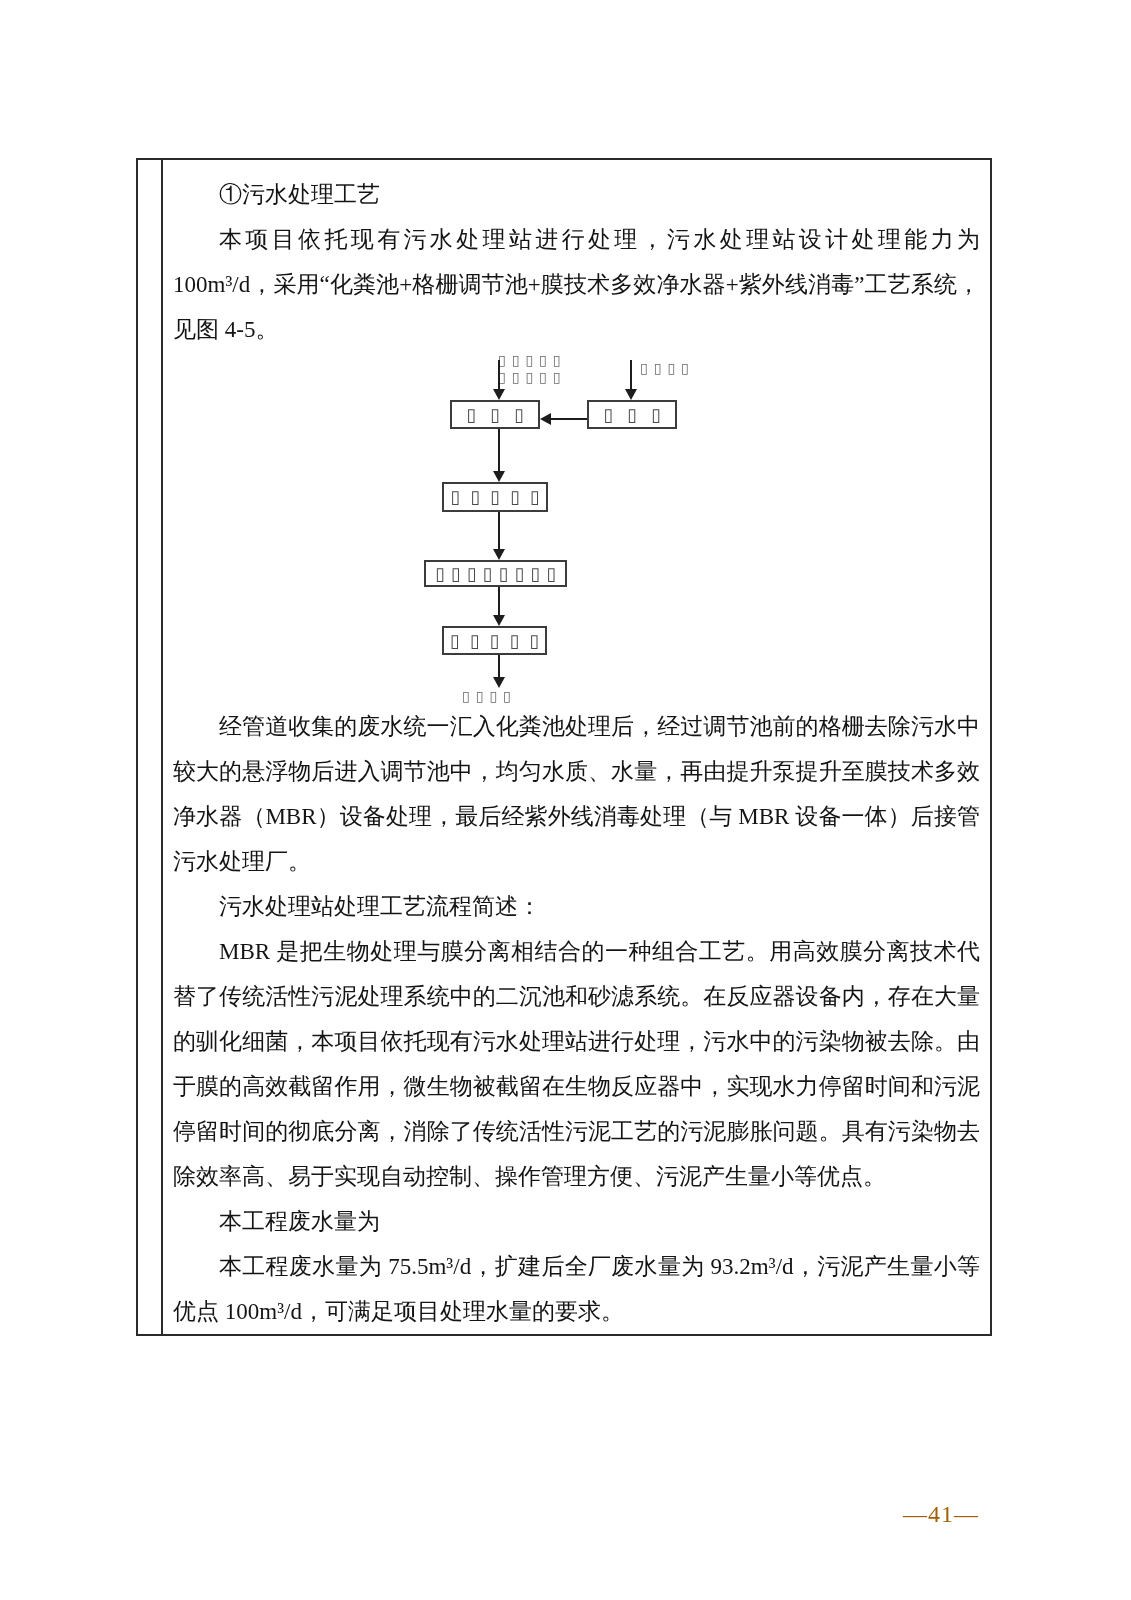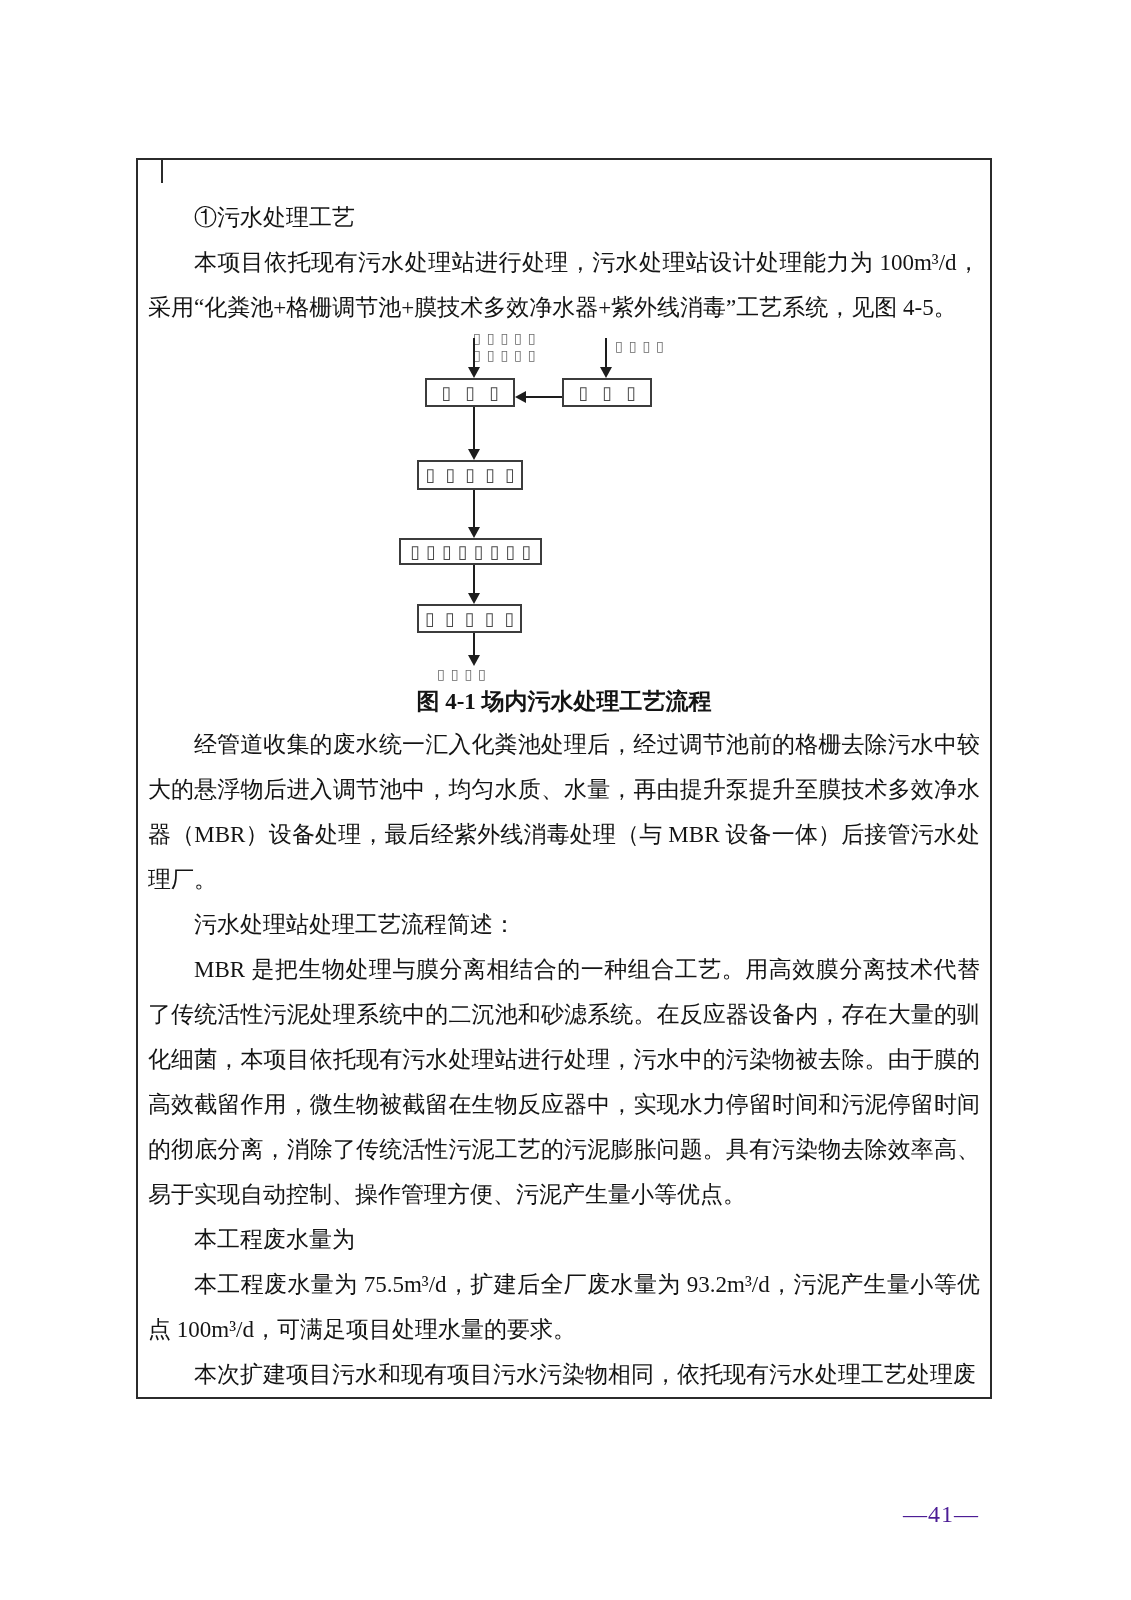--- a/index.html
+++ b/index.html
@@ -9,21 +9,20 @@
     background:#ffffff;
     font-family:"Liberation Serif","DejaVu Serif",serif;
     color:#141414;
     overflow:hidden;
   }
   .sheet-table {
     position:absolute; left:136px; top:158px; width:856px;
     border:2px solid #2b2b2b;
     box-sizing:border-box;
     display:flex;
-    flex-direction:column;
   }
   .stub-col {
     width:23px; flex:0 0 23px;
     border-right:2px solid #2b2b2b;
   }
   .content-col {
     flex:1 1 auto;
     box-sizing:border-box;
     padding:12px 10px 0 10px;
     font-size:23px; line-height:45px;
@@ -65,21 +64,21 @@
 
   .caption {
     margin-top:6px;
     text-align:center; text-indent:0;
     font-weight:bold; font-size:23px; line-height:40px;
   }
   .after-caption { margin-top:30px; }
 
   .page-number {
     position:absolute; left:903px; top:1500px;
-    font-size:24px; line-height:28px; color:#4c1d95;
+    font-size:24px; line-height:28px; color:#a16207;
     letter-spacing:1px;
   }
 </style>
 </head>
 <body>
 
 <div class="page">
 
   <div class="sheet-table">
     <div class="stub-col"></div>
@@ -138,27 +137,25 @@
           <span>▯▯▯▯▯</span>
         </div>
 
         <div class="varrow" style="left:320px; top:303px; height:33px;">
           <i class="aline"></i>
             <i class="ahead"></i>
         </div>
         <div class="flabel" style="left:289px; top:336px;">▯▯▯▯</div>
       </div>
 
-      <p class="caption">图 4-1 场内污水处理工艺流程</p>
 
       <p class="indent">经管道收集的废水统一汇入化粪池处理后，经过调节池前的格栅去除污水中较大的悬浮物后进入调节池中，均匀水质、水量，再由提升泵提升至膜技术多效净水器（MBR）设备处理，最后经紫外线消毒处理（与 MBR 设备一体）后接管污水处理厂。</p>
       <p class="indent after-caption">污水处理站处理工艺流程简述：</p>
       <p class="indent">MBR 是把生物处理与膜分离相结合的一种组合工艺。用高效膜分离技术代替了传统活性污泥处理系统中的二沉池和砂滤系统。在反应器设备内，存在大量的驯化细菌，本项目依托现有污水处理站进行处理，污水中的污染物被去除。由于膜的高效截留作用，微生物被截留在生物反应器中，实现水力停留时间和污泥停留时间的彻底分离，消除了传统活性污泥工艺的污泥膨胀问题。具有污染物去除效率高、易于实现自动控制、操作管理方便、污泥产生量小等优点。</p>
       <p class="indent">本工程废水量为</p>
       <p class="indent">本工程废水量为 75.5m³/d，扩建后全厂废水量为 93.2m³/d，污泥产生量小等优点 100m³/d，可满足项目处理水量的要求。</p>
-      <p class="indent">本次扩建项目污水和现有项目污水污染物相同，依托现有污水处理工艺处理废</p>
 
     </div>
   </div>
 
   <div class="page-number">—41—</div>
 
 </div>
 
 </body></html>

